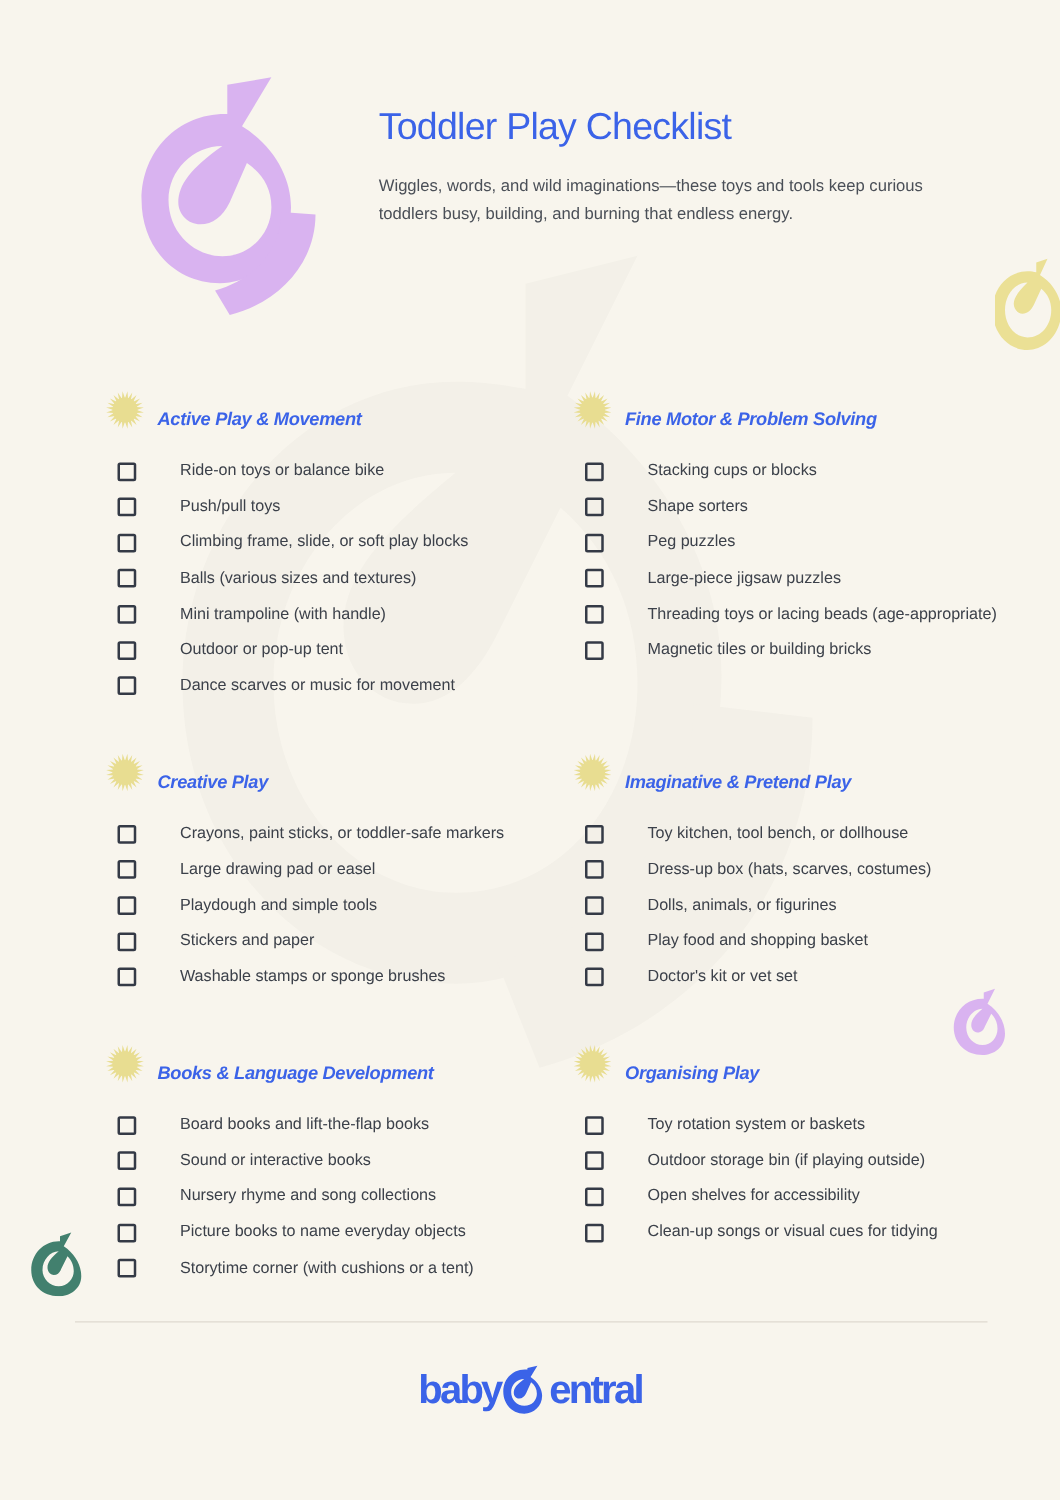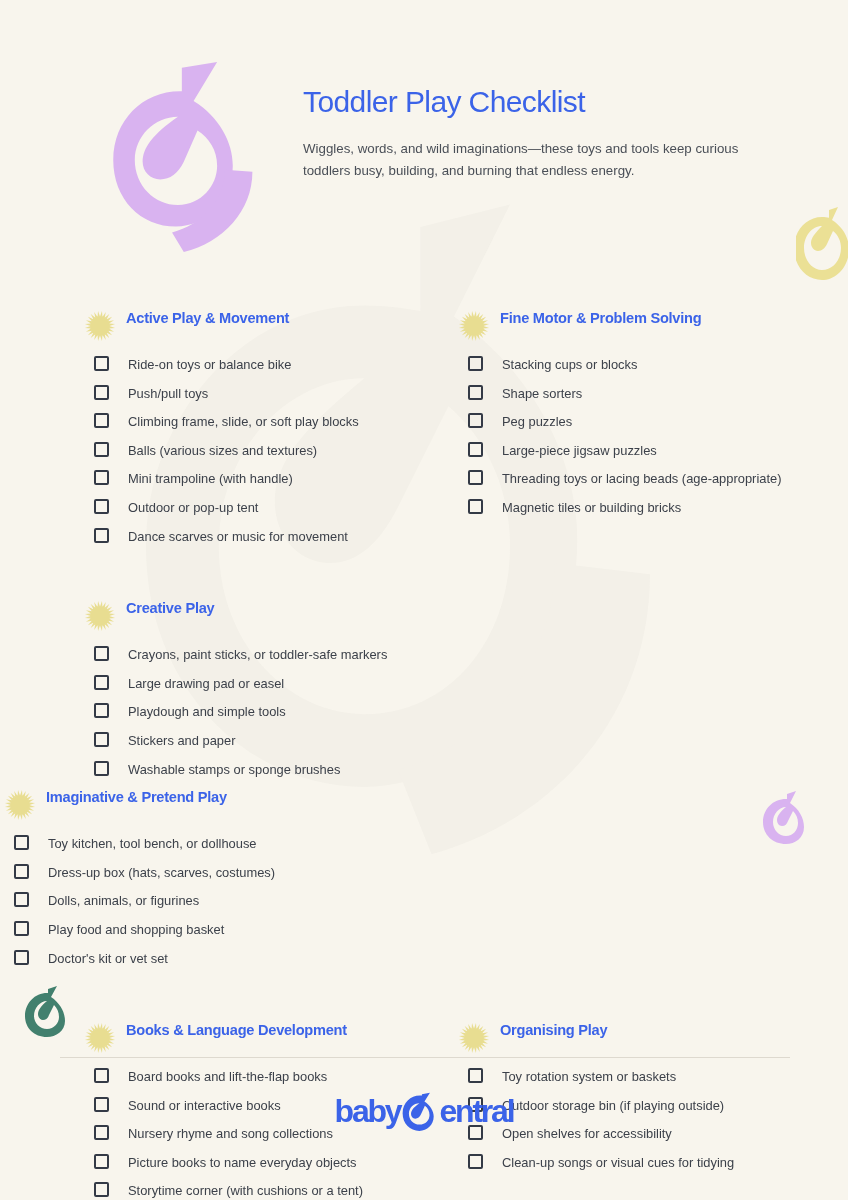--- a/index.html
+++ b/index.html
@@ -89,63 +89,65 @@
   }
   .section {
     width: 370px;
     position: relative;
   }
   .section.col-left  { margin-left: 84px; }
   .section.col-right { margin-left: 4px; }
 
   .section-head {
     display: flex;
-    align-items: flex-start;
+    align-items: flex-end;
     height: 34px;
     margin-bottom: 12px;
+    font-style: italic;
   }
   .sunburst {
     width: 32px;
     height: 32px;
     flex: 0 0 32px;
     margin-right: 10px;
   }
   .section-title {
     font-size: 14.6px;
     font-weight: bold;
     color: #3b63e8;
     letter-spacing: -0.25px;
     white-space: nowrap;
   }
 
   .items { list-style: none; padding-left: 10px; }
   .item {
     display: flex;
-    align-items: flex-start;
+    align-items: flex-end;
     min-height: 28.6px;
+    gap: 16px;
   }
   .checkbox {
     width: 15px;
     height: 15px;
     flex: 0 0 15px;
     border: 2px solid #343a46;
     border-radius: 2px;
     background: transparent;
     margin-right: 19px;
   }
   .item-label {
     font-size: 12.9px;
     color: #3c414a;
     line-height: 1.35;
     white-space: nowrap;
   }
 
   
   .row-1 { margin-top: 0px; }
-  .row-2 { margin-top: 44px; flex-direction: column; }
+  .row-2 { margin-top: 44px; }
   .row-3 { margin-top: 44px; }
 
   
   .divider {
     position: absolute;
     left: 60px;
     top: 1057px;
     width: 730px;
     height: 1px;
     background: #ded9cf;

